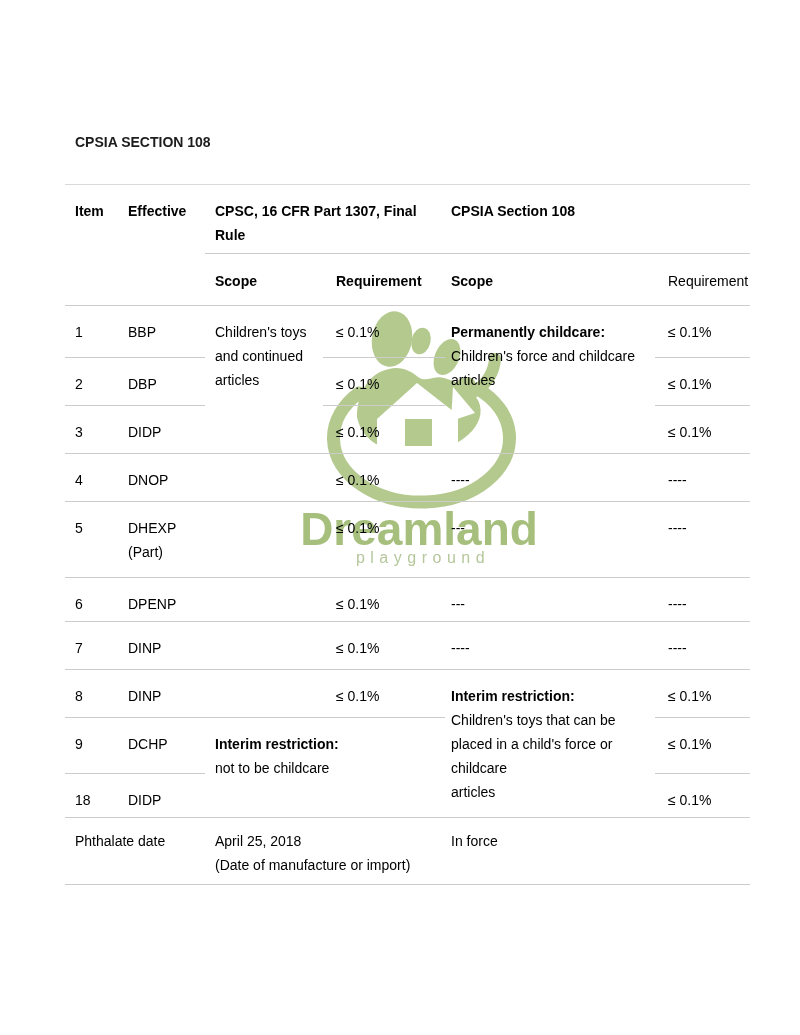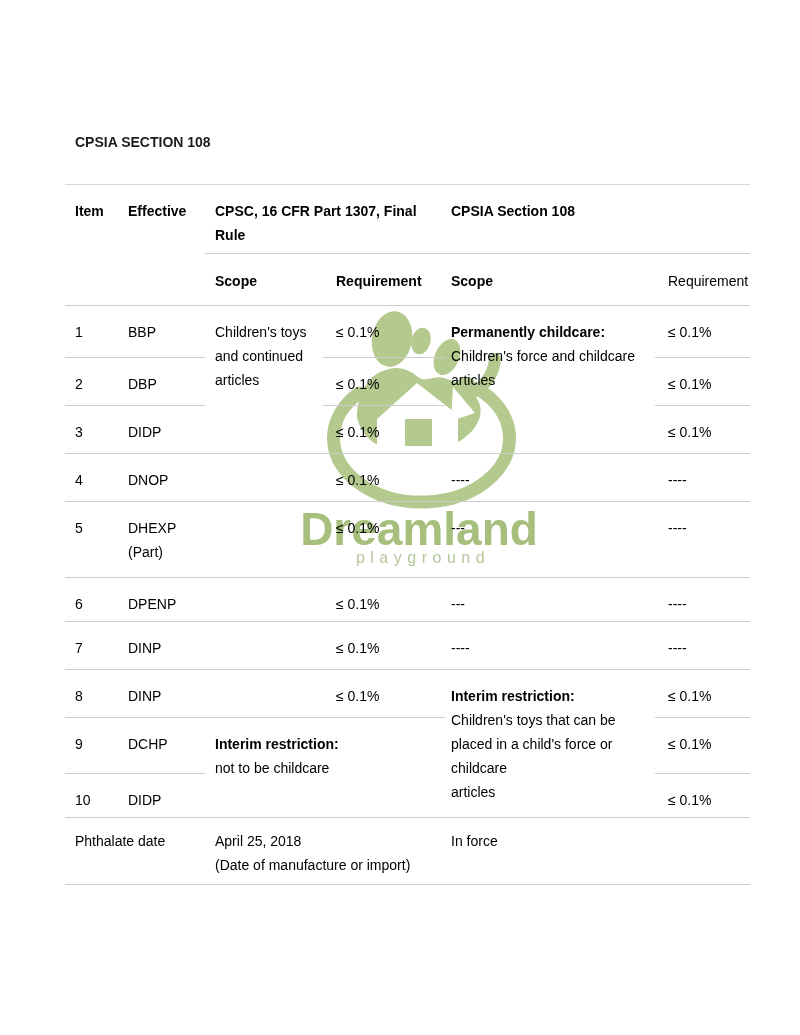--- a/index.html
+++ b/index.html
@@ -176,21 +176,21 @@
       <td class="bb">9</td>
       <td class="bb">DCHP</td>
       <td colspan="2" rowspan="2" class="bb">
         <div class="bold">Interim restriction:</div>
         <div>not to be childcare</div>
       </td>
       <td class="bb c6">≤ 0.1%</td>
     </tr>
 
     <tr style="height:44px">
-      <td class="bb">10</td>
+      <td class="bb">18</td>
       <td class="bb">DIDP</td>
       <td class="bb c6">≤ 0.1%</td>
     </tr>
 
     <tr style="height:67px" class="eff">
       <td colspan="2" class="bb">Phthalate date</td>
       <td colspan="2" class="bb">
         <div>April 25, 2018</div>
         <div>(Date of manufacture or import)</div>
       </td>

